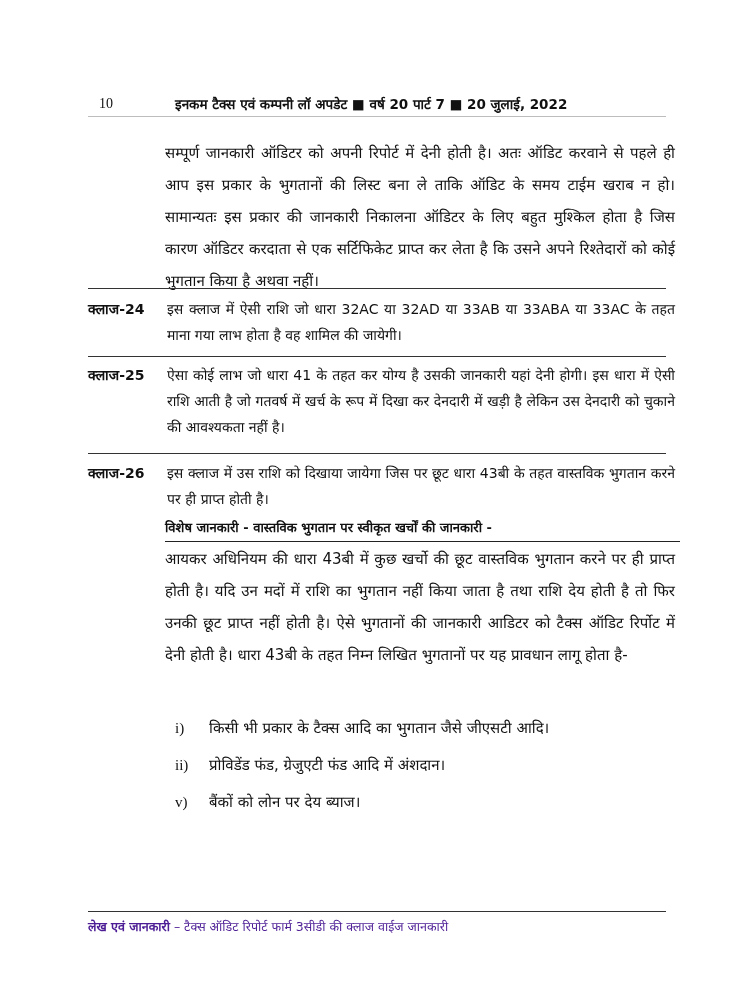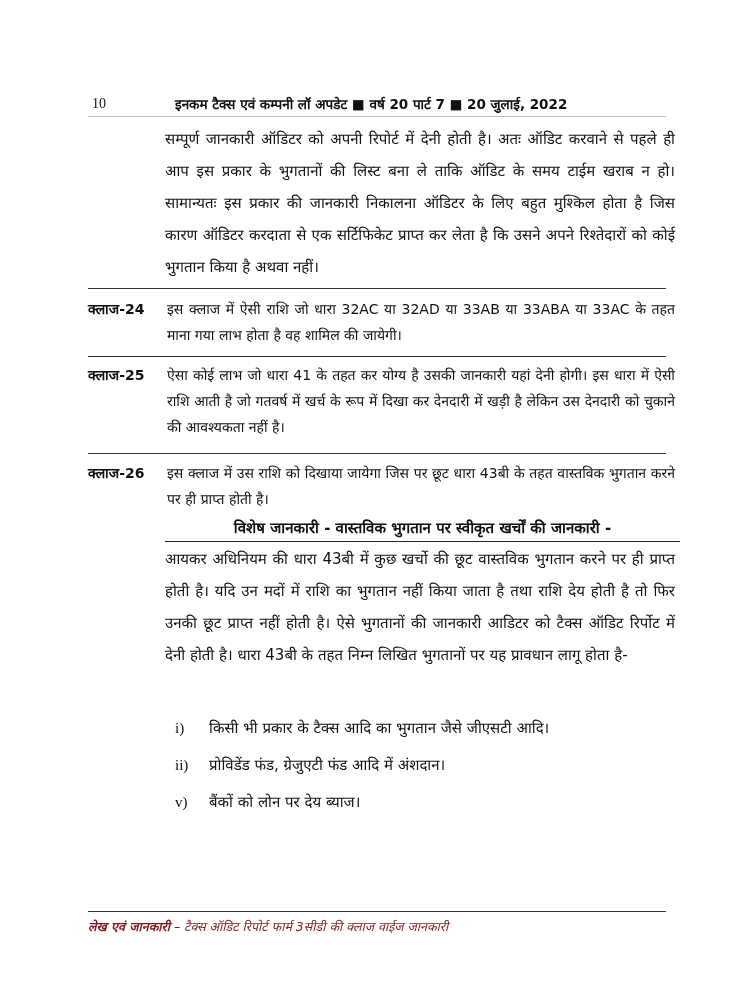--- a/index.html
+++ b/index.html
@@ -8,30 +8,31 @@
       position: relative; overflow: hidden;
       font-family: "DejaVu Sans", "Liberation Sans", sans-serif;
       color: #111;
     }
     .header {
       position: absolute; left: 88px; top: 92px; width: 578px; height: 24px;
       border-bottom: 1px solid #bdbdbd;
       font-size: 13px;
     }
     .page-num {
-      position: absolute; left: 4px; top: 4px;
+      position: absolute; left: 11px; top: 4px;
       font-family: "Liberation Serif", serif; font-size: 14px;
     }
     .running-title {
       position: absolute; left: 87px; top: 3px; font-size: 13.5px; white-space: nowrap; font-weight: bold;
     }
     .para {
       position: absolute; left: 165px; width: 510px;
       font-size: 15px; line-height: 32px; text-align: justify;
       text-align-last: auto;
+      margin-top: 14px;
     }
     .p1 { top: 123px; }
     .hr {
       position: absolute; left: 88px; width: 578px; height: 0;
       border-top: 1px solid #333;
     }
     .clause {
       position: absolute; left: 88px; width: 590px;
     }
     .clause-label {
@@ -40,24 +41,23 @@
     }
     .clause-text {
       position: absolute; left: 79px; width: 508px;
       font-size: 14px; line-height: 26px; text-align: justify;
     }
     .c24 { top: 296px; }
     .c25 { top: 362px; }
     .c26 { top: 460px; }
     .special-heading {
       position: absolute; left: 165px; top: 515px; width: 515px;
-      font-size: 15px; font-weight: bold; line-height: 26px;
+      font-size: 13px; font-weight: bold; line-height: 26px;
       border-bottom: 1.5px solid #222;
       white-space: nowrap;
-      text-align: center;
     }
     .special-body {
       position: absolute; left: 165px; top: 543px; width: 510px;
       font-size: 15px; line-height: 32px; text-align: justify;
     }
     .list {
       position: absolute; left: 165px; top: 703px; width: 510px;
       margin: 10px; padding: 0; list-style: none;
     }
     .list li {
@@ -65,21 +65,21 @@
     }
     .list .num {
       display: inline-block; width: 34px;
       font-family: "Liberation Serif", serif; font-size: 15px;
     }
     .footer-line {
       position: absolute; left: 88px; top: 911px; width: 578px; height: 0;
       border-top: 1px solid #333;
     }
     .footer {
-      position: absolute; left: 88px; top: 918px; font-size: 12.5px; white-space: nowrap; color: #7f1d1d; font-style: italic;
+      position: absolute; left: 88px; top: 918px; font-size: 12.5px; white-space: nowrap; color: #4c1d95;
     }
     .footer .bold { font-weight: bold; }
   </style>
 </head>
 <body>
 
 <div class="header">
   <span class="page-num">10</span>
   <span class="running-title">इनकम टैक्स एवं कम्पनी लॉ अपडेट ■ वर्ष 20 पार्ट 7 ■ 20 जुलाई, 2022</span>
 </div>

